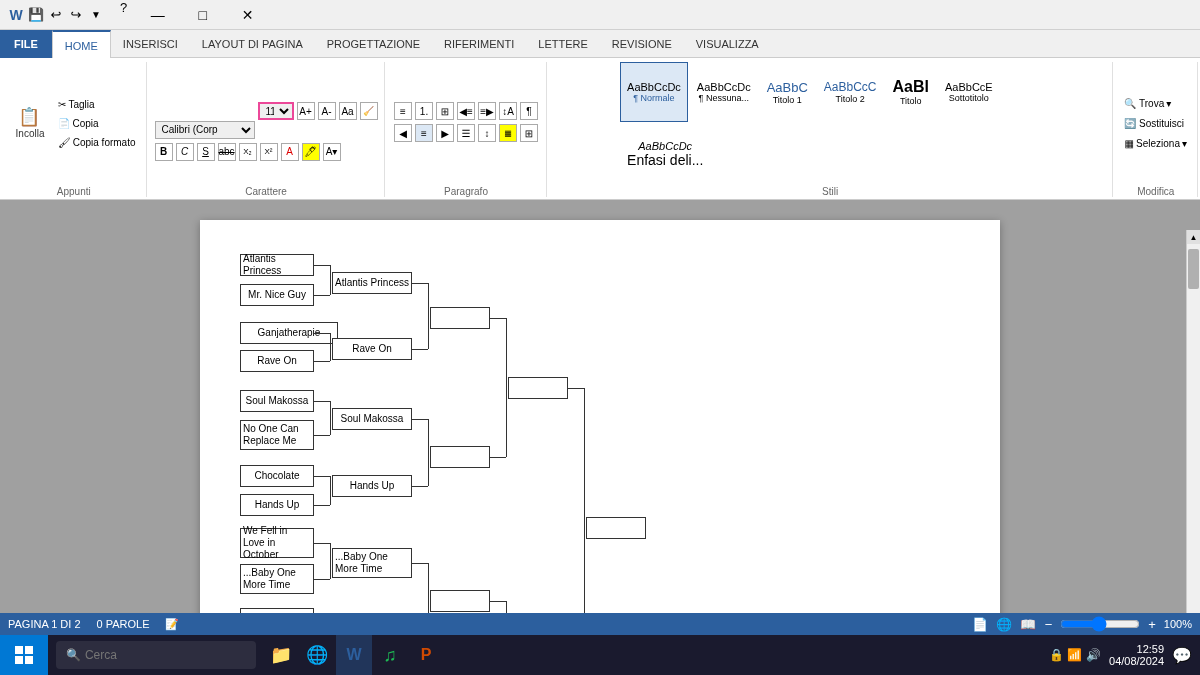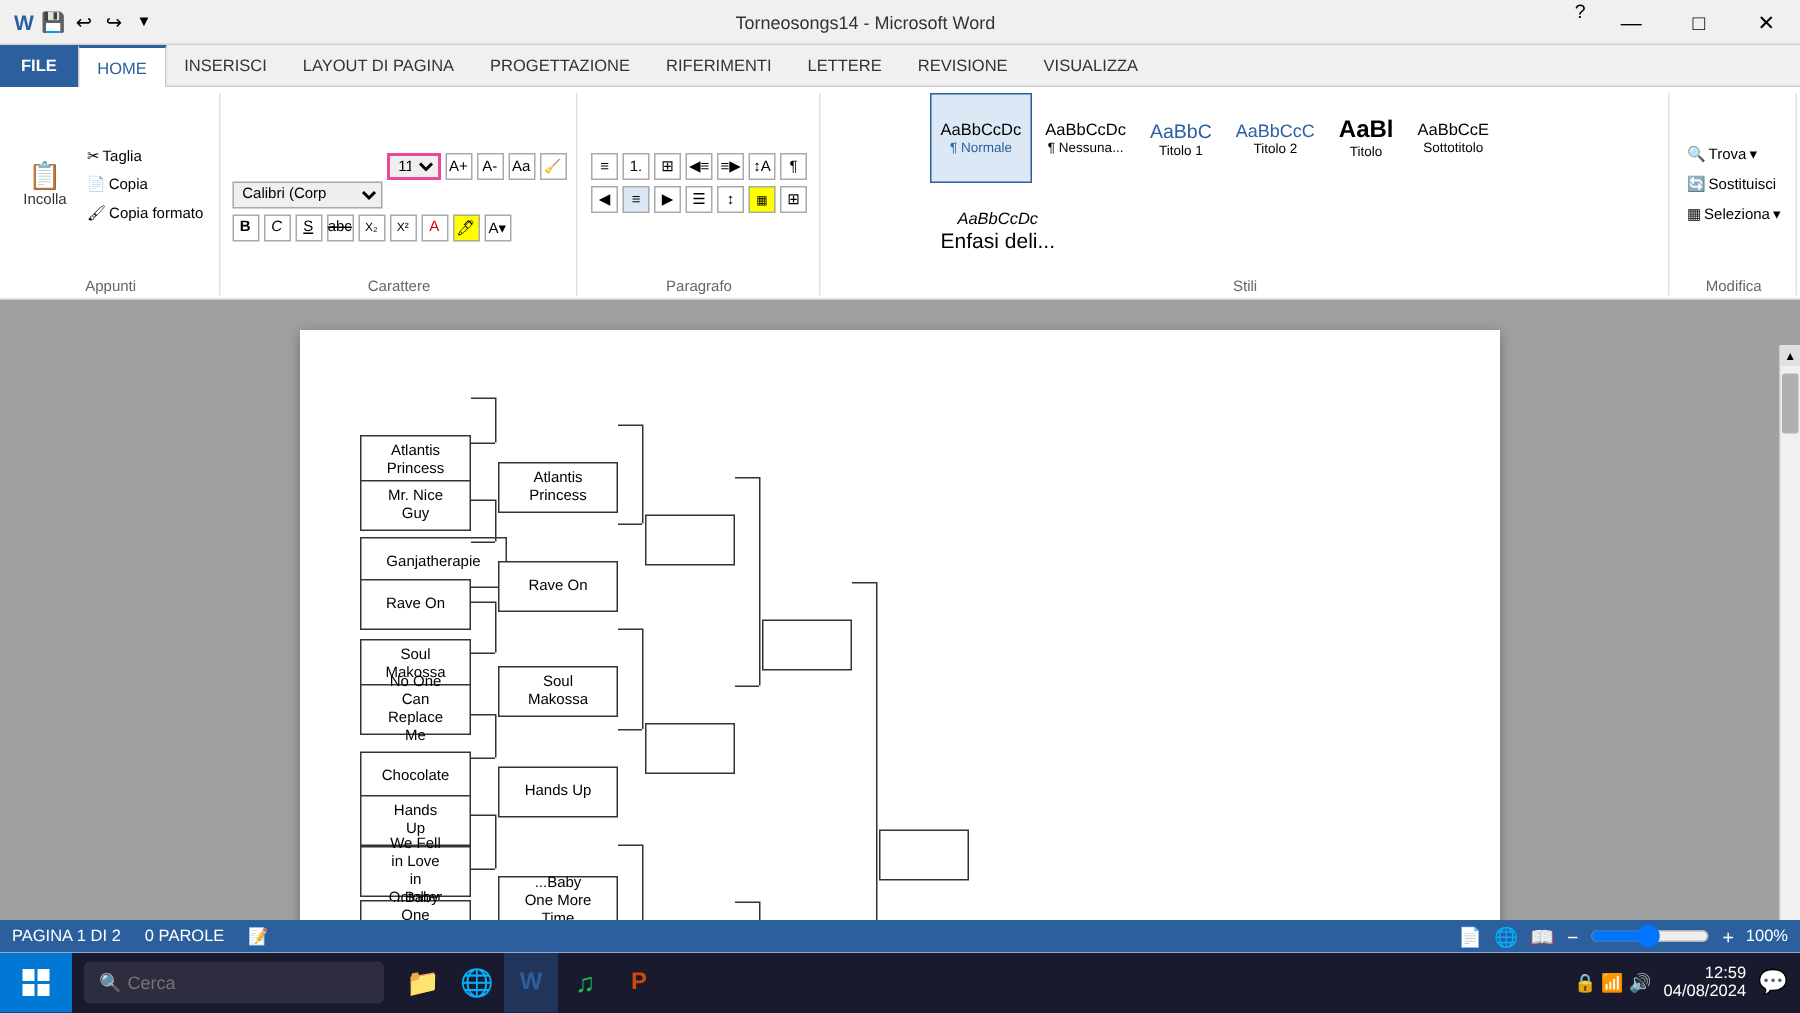--- a/index.html
+++ b/index.html
@@ -65,25 +65,23 @@
 
     
     #bracket { position: relative; font-size: 10px; }
     .bracket-box {
       position: absolute;
       border: 1px solid #333;
       background: white;
       display: flex;
       align-items: center;
       justify-content: center;
-      text-align: center;
       font-size: 10px;
       line-height: 1.2;
-      padding: 16px;
-      margin-top: 36px;
+      padding: 2px;
     }
     .bracket-line {
       position: absolute;
       background: #333;
     }
     .h-line { height: 1px; }
     .v-line { width: 1px; }
 
     
     #vscroll { position: absolute; right: 0; top: 30px; width: 14px; height: 573px; background: #f0f0f0; border-left: 1px solid #ccc; display: flex; flex-direction: column; }
@@ -97,21 +95,20 @@
 <div id="window">
 
   <div id="titlebar">
     <div id="titlebar-icons">
       <div class="tb-icon" style="color:#2c5f9e; font-weight:bold; font-size:14px;">W</div>
       <div class="tb-icon" style="font-size:13px;">💾</div>
       <div class="tb-icon">↩</div>
       <div class="tb-icon">↪</div>
       <div class="tb-icon" style="font-size:10px;">▼</div>
     </div>
-    <div id="titlebar-title">Torneosongs14 - Microsoft Word</div>
     <div id="titlebar-controls">
       <div class="tb-icon" style="font-size:13px; padding:0 8px;">?</div>
       <div class="wc-btn">—</div>
       <div class="wc-btn">□</div>
       <div class="wc-btn" id="wc-close">✕</div>
     </div>
   </div>
 
   <div id="ribbon-tabs">
     <div id="ribbon-file">FILE</div>

